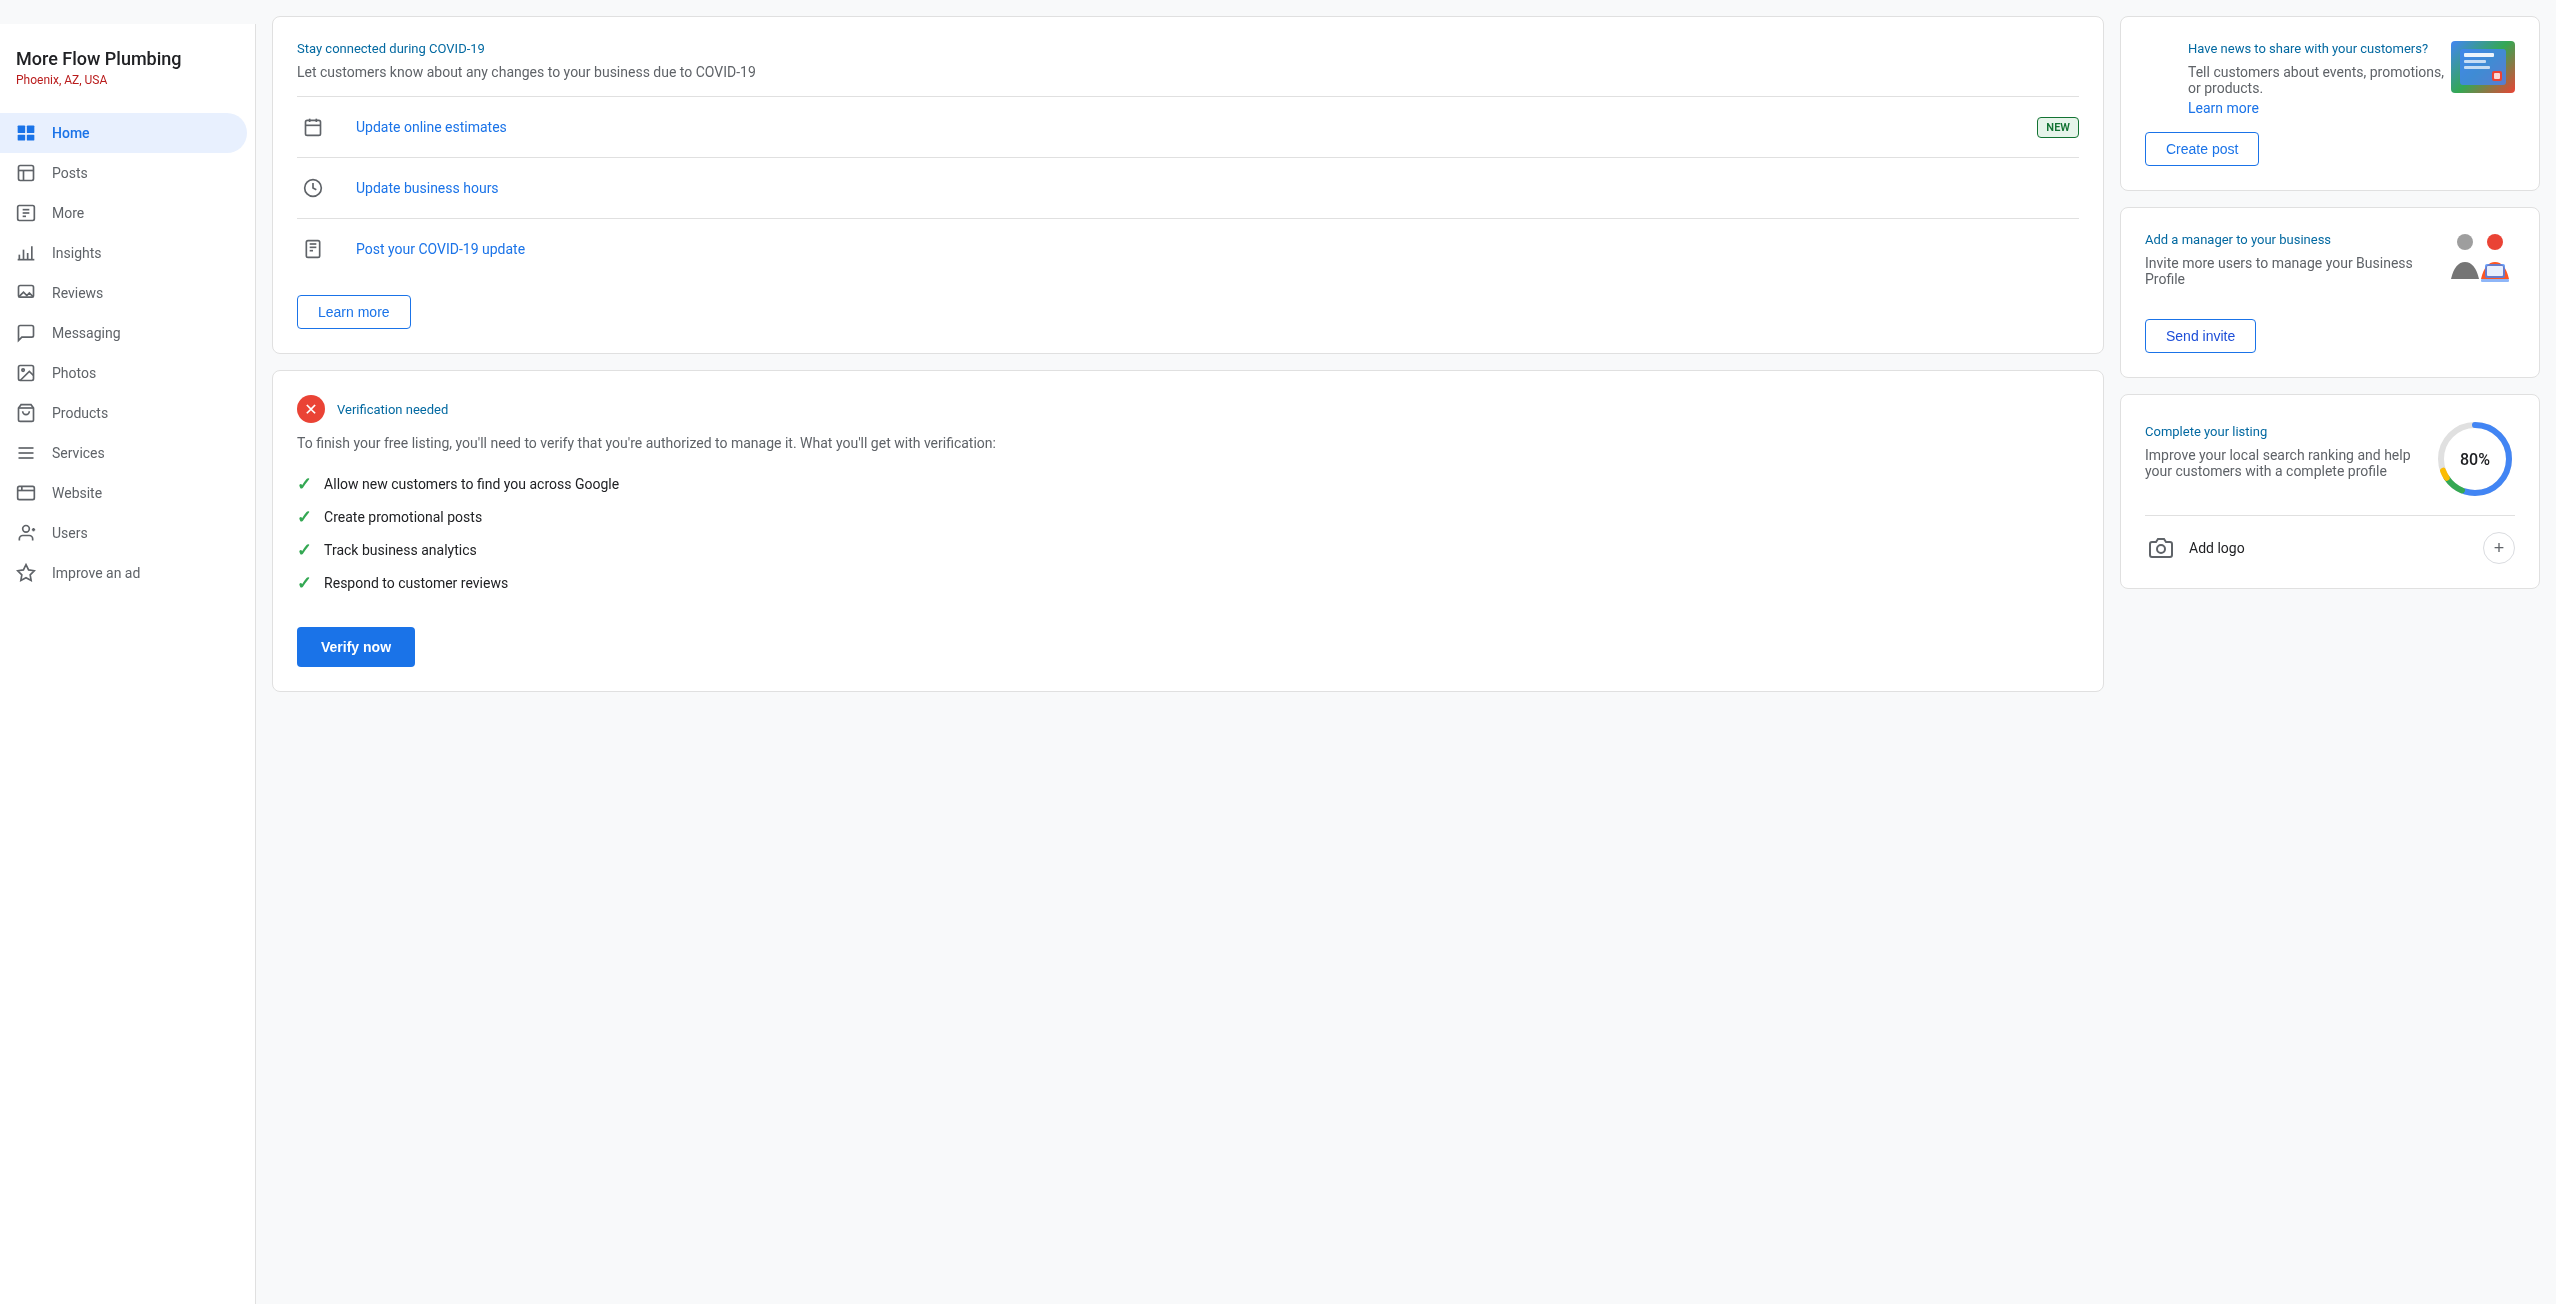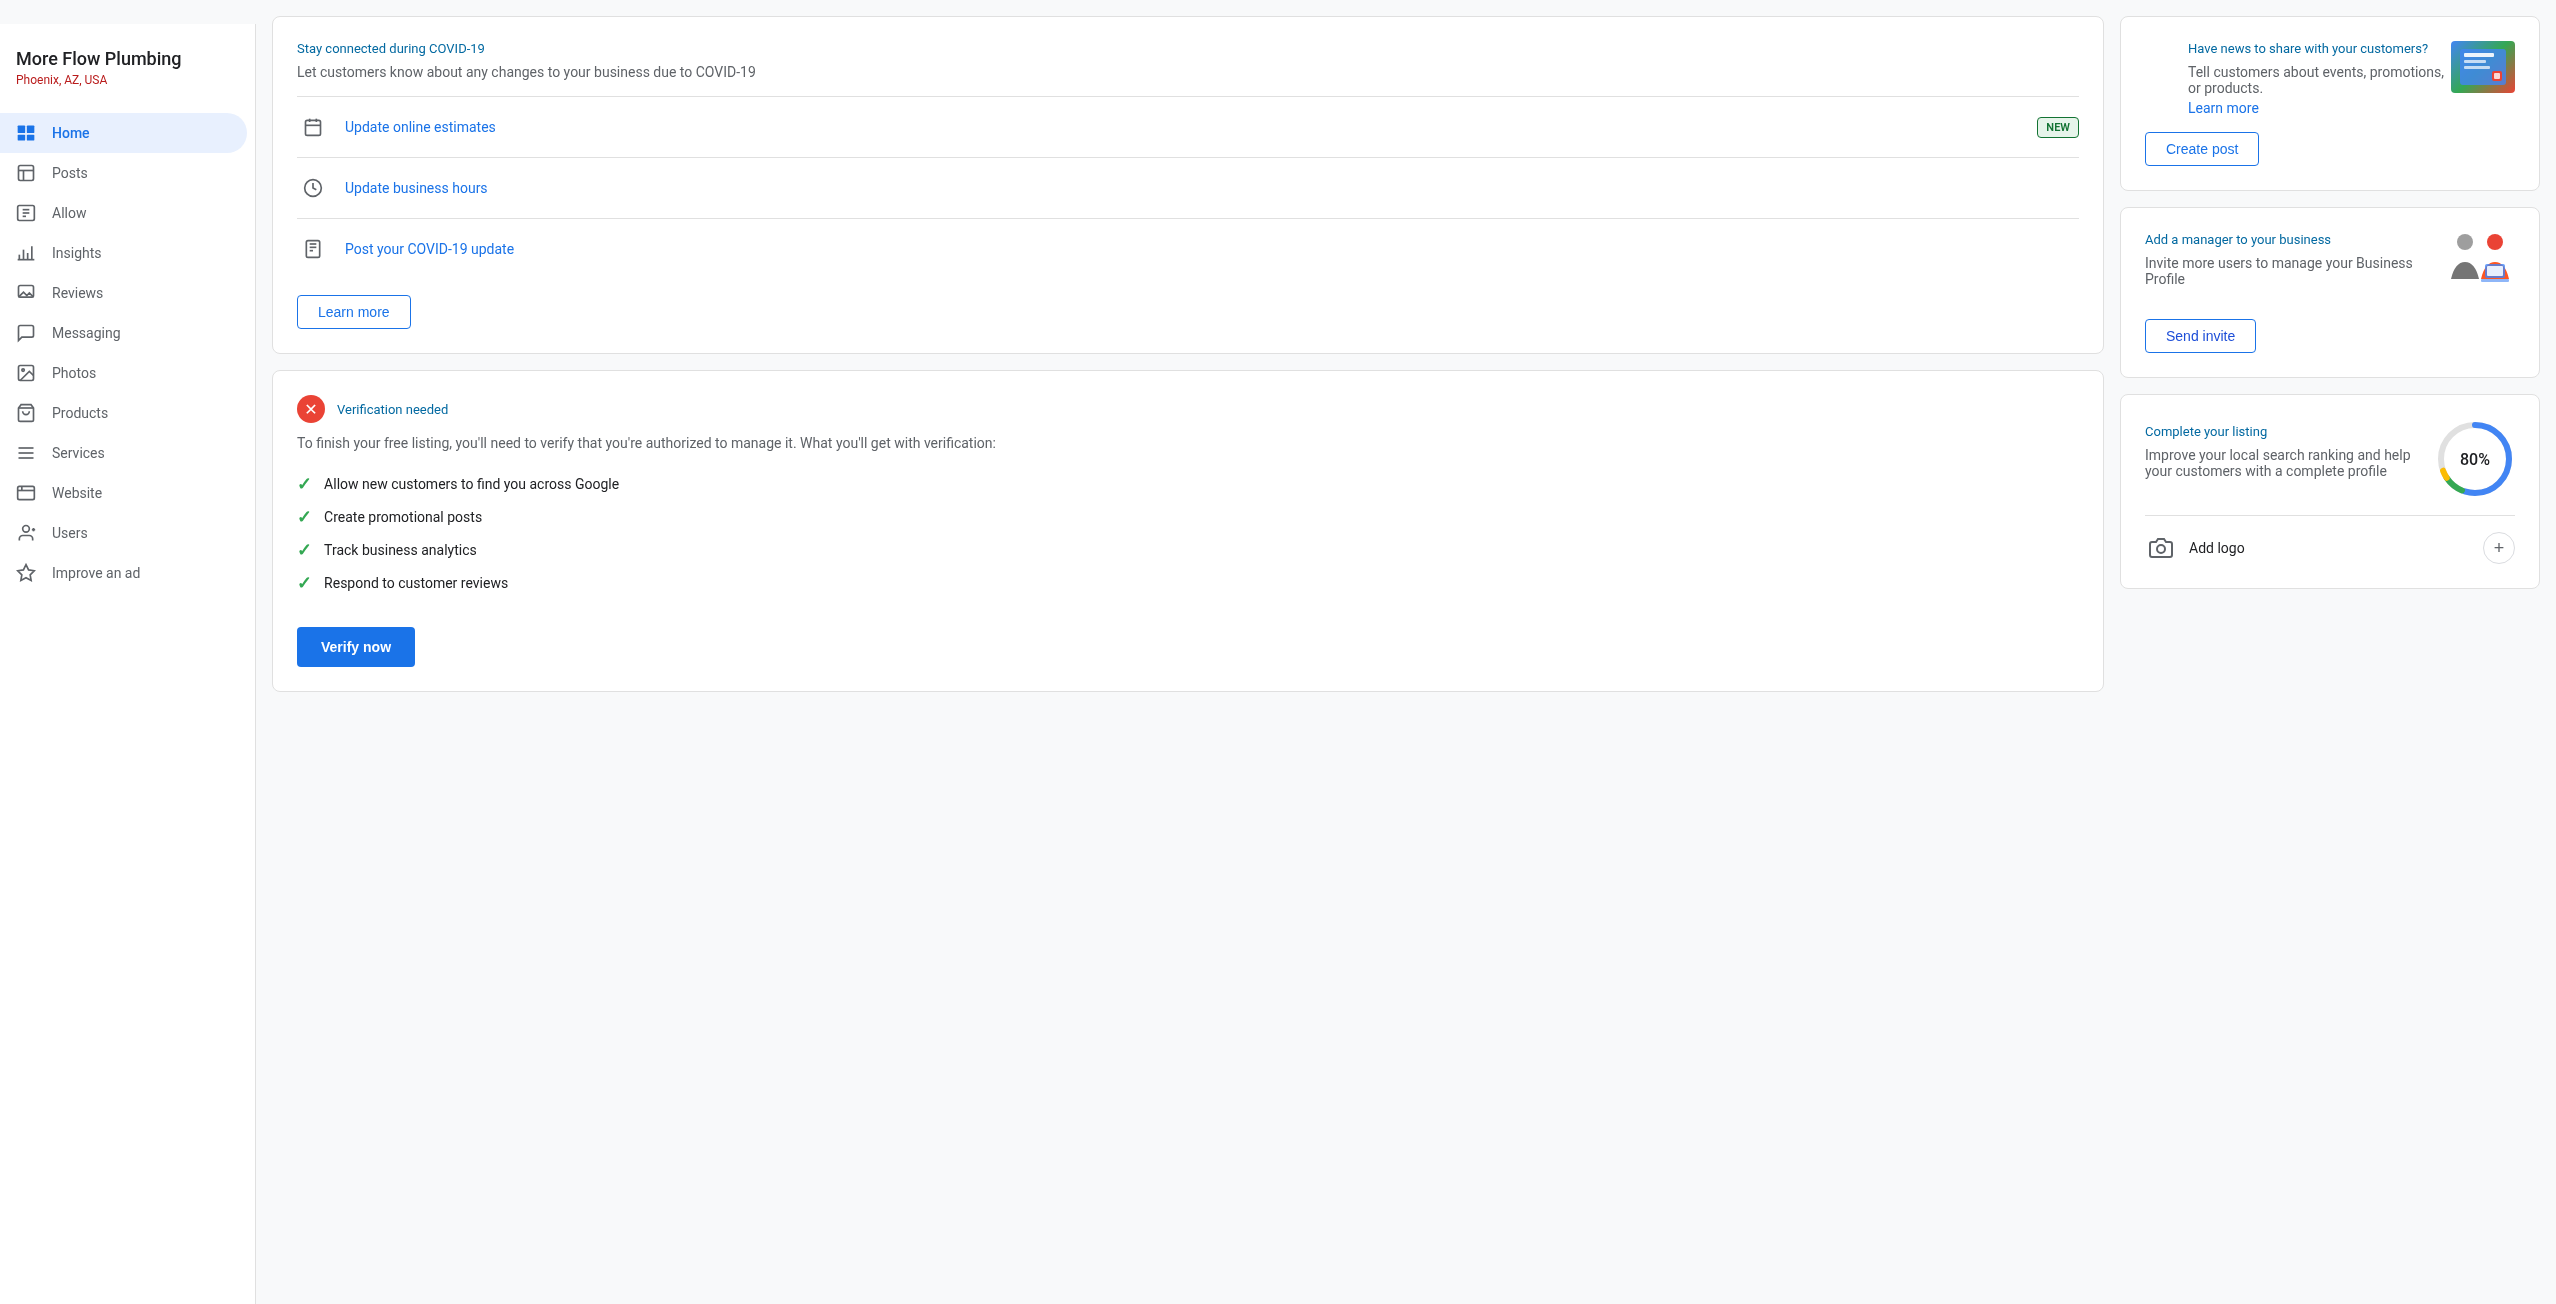--- a/index.html
+++ b/index.html
@@ -90,21 +90,21 @@
       margin-bottom: 16px;
     }
     
     
     .covid-card {}
     .action-row {
       display: flex;
       align-items: center;
       padding: 14px 0;
       border-top: 1px solid #e0e0e0;
-      gap: 16px;
+      gap: 27px;
     }
     .action-icon {
       width: 32px;
       height: 32px;
       display: flex;
       align-items: center;
       justify-content: center;
       color: #5f6368;
       font-size: 20px;
     }
@@ -318,21 +318,21 @@
         </div>
         <div class="nav-item">
           <span class="nav-icon">
             <svg width="20" height="20" viewBox="0 0 24 24" fill="none" stroke="#5f6368" stroke-width="2">
               <rect x="2" y="3" width="20" height="18" rx="2"></rect>
               <line x1="8" y1="8" x2="16" y2="8"></line>
               <line x1="8" y1="12" x2="16" y2="12"></line>
               <line x1="8" y1="16" x2="12" y2="16"></line>
             </svg>
           </span>
-          <span>Allow</span>
+          <span>More</span>
         </div>
         <div class="nav-item">
           <span class="nav-icon">
             <svg width="20" height="20" viewBox="0 0 24 24" fill="none" stroke="#5f6368" stroke-width="2">
               <line x1="4" y1="20" x2="4" y2="14"></line>
               <line x1="9" y1="20" x2="9" y2="8"></line>
               <line x1="14" y1="20" x2="14" y2="12"></line>
               <line x1="19" y1="20" x2="19" y2="4"></line>
               <line x1="2" y1="20" x2="22" y2="20"></line>
             </svg>

